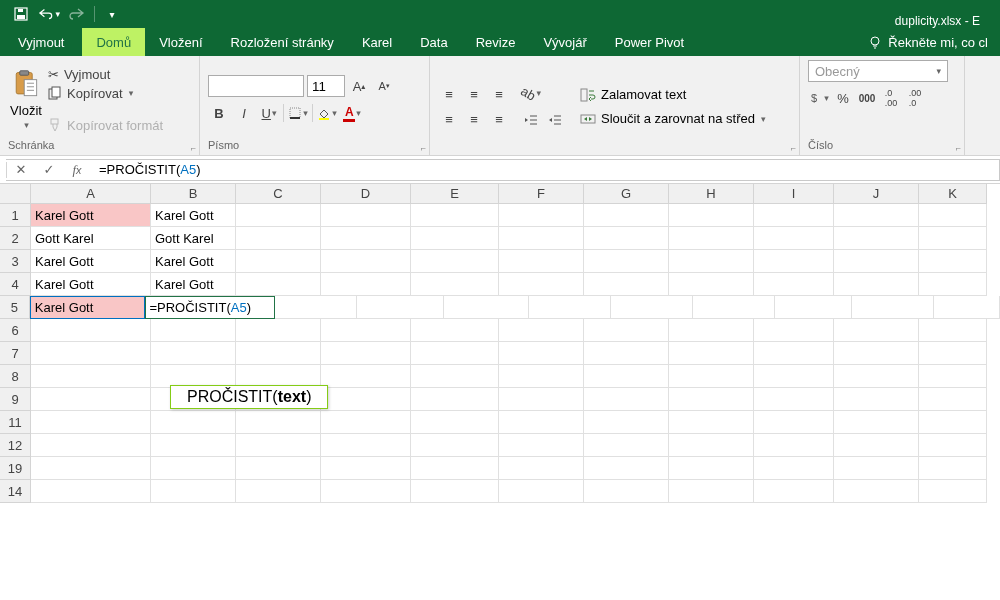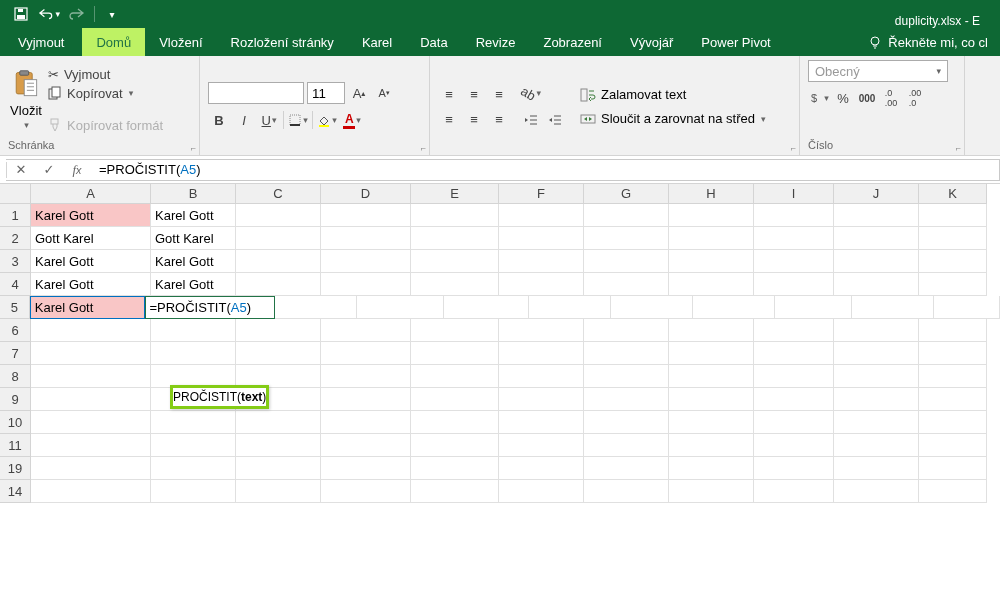--- a/index.html
+++ b/index.html
@@ -48,21 +48,21 @@
 .corner{width:31px;height:20px;background:#f0f0f0;border-right:1px solid #d4d4d4;border-bottom:1px solid #d4d4d4;}
 .colh{height:20px;background:#f0f0f0;border-right:1px solid #d4d4d4;border-bottom:1px solid #d4d4d4;display:flex;align-items:center;justify-content:center;color:#444;}
 .row{display:flex;height:23px;}
 .rowh{width:31px;background:#f0f0f0;border-right:1px solid #d4d4d4;border-bottom:1px solid #d4d4d4;display:flex;align-items:center;justify-content:center;color:#444;}
 .cell{height:23px;border-right:1px solid #e0e0e0;border-bottom:1px solid #e0e0e0;padding:0 4px;display:flex;align-items:center;overflow:visible;white-space:nowrap;position:relative;}
 .hl-pink{background:#f9c6c6;}
 .active-cell{outline:1px solid #217346;outline-offset:-1px;}
 .ref-cell{border:1px solid #0070c0!important;}
 .editing{overflow:visible;}
 .editing .ref{color:#0070c0;}
-.tooltip{position:absolute;left:170px;top:385px;background:#fff;border:3px solid #84cc16;padding:2px 0;font-size:12px;box-shadow:1px 1px 3px rgba(0,0,0,0.2);}
+.tooltip{position:absolute;left:170px;top:385px;background:#fff;border:1px solid #84cc16;padding:2px 16px;font-size:16px;box-shadow:1px 1px 3px rgba(0,0,0,0.2);}
 .tooltip b{font-weight:bold;}
 svg{display:block;}
 .dd-arrow{font-size:9px;color:#666;margin-left:1px;}
 .launcher{position:absolute;bottom:2px;right:3px;font-size:9px;color:#888;cursor:pointer;}
 </style>
 </head>
 <body>
 
 <div class="titlebar">
   <div class="qat">
@@ -95,21 +95,20 @@
 </div>
 
 <div class="ribbon-tabs">
   <div class="tab file">Vyjmout</div>
   <div class="tab active">Domů</div>
   <div class="tab">Vložení</div>
   <div class="tab">Rozložení stránky</div>
   <div class="tab">Karel</div>
   <div class="tab">Data</div>
   <div class="tab">Revize</div>
-  <div class="tab">Zobrazení</div>
   <div class="tab">Vývojář</div>
   <div class="tab">Power Pivot</div>
   <div class="tell-me">
     <span>
       <svg width="14" height="14" viewBox="0 0 14 14">
           <circle cx="7" cy="6" r="4" fill="none" stroke="#fff"></circle>
           <line x1="5" y1="11" x2="9" y2="11" stroke="#fff"></line>
           <line x1="6" y1="13" x2="8" y2="13" stroke="#fff"></line>
         </svg>
     </span>
@@ -202,20 +201,21 @@
           <div class="btn-sm">
               <span style="display:flex;flex-direction:column;align-items:center">
                 <b style="color:#c00;font-size:12px">A</b>
                 <span style="width:12px;height:3px;background:#c00"></span>
               </span>
               <span class="dd-arrow">▾</span>
             </div>
         </div>
       </div>
     </div>
+    <div class="group-label">Písmo</div>
     <span class="launcher">⌐</span>
   </div>
 
   <div class="group" style="width:370px">
     <div class="group-content" style="gap:10px">
       <div class="align-grid">
         <div class="btn-sm">≡</div>
         <div class="btn-sm">≡</div>
         <div class="btn-sm">≡</div>
         <div class="btn-sm">≡</div>
@@ -452,35 +452,35 @@
         <div class="cell" style="width: 90px;"></div>
         <div class="cell" style="width: 88px;"></div>
         <div class="cell" style="width: 85px;"></div>
         <div class="cell" style="width: 85px;"></div>
         <div class="cell" style="width: 85px;"></div>
         <div class="cell" style="width: 80px;"></div>
         <div class="cell" style="width: 85px;"></div>
         <div class="cell" style="width: 68px;"></div>
       </div>
       <div class="row">
-        <div class="rowh">10</div>
-        <div class="cell" style="width: 120px;"></div>
-        <div class="cell" style="width: 85px;"></div>
-        <div class="cell" style="width: 85px;"></div>
-        <div class="cell" style="width: 90px;"></div>
-        <div class="cell" style="width: 88px;"></div>
-        <div class="cell" style="width: 85px;"></div>
-        <div class="cell" style="width: 85px;"></div>
-        <div class="cell" style="width: 85px;"></div>
-        <div class="cell" style="width: 80px;"></div>
-        <div class="cell" style="width: 85px;"></div>
-        <div class="cell" style="width: 68px;"></div>
-      </div>
-      <div class="row">
         <div class="rowh">11</div>
+        <div class="cell" style="width: 120px;"></div>
+        <div class="cell" style="width: 85px;"></div>
+        <div class="cell" style="width: 85px;"></div>
+        <div class="cell" style="width: 90px;"></div>
+        <div class="cell" style="width: 88px;"></div>
+        <div class="cell" style="width: 85px;"></div>
+        <div class="cell" style="width: 85px;"></div>
+        <div class="cell" style="width: 85px;"></div>
+        <div class="cell" style="width: 80px;"></div>
+        <div class="cell" style="width: 85px;"></div>
+        <div class="cell" style="width: 68px;"></div>
+      </div>
+      <div class="row">
+        <div class="rowh">12</div>
         <div class="cell" style="width: 120px;"></div>
         <div class="cell" style="width: 85px;"></div>
         <div class="cell" style="width: 85px;"></div>
         <div class="cell" style="width: 90px;"></div>
         <div class="cell" style="width: 88px;"></div>
         <div class="cell" style="width: 85px;"></div>
         <div class="cell" style="width: 85px;"></div>
         <div class="cell" style="width: 85px;"></div>
         <div class="cell" style="width: 80px;"></div>
         <div class="cell" style="width: 85px;"></div>

